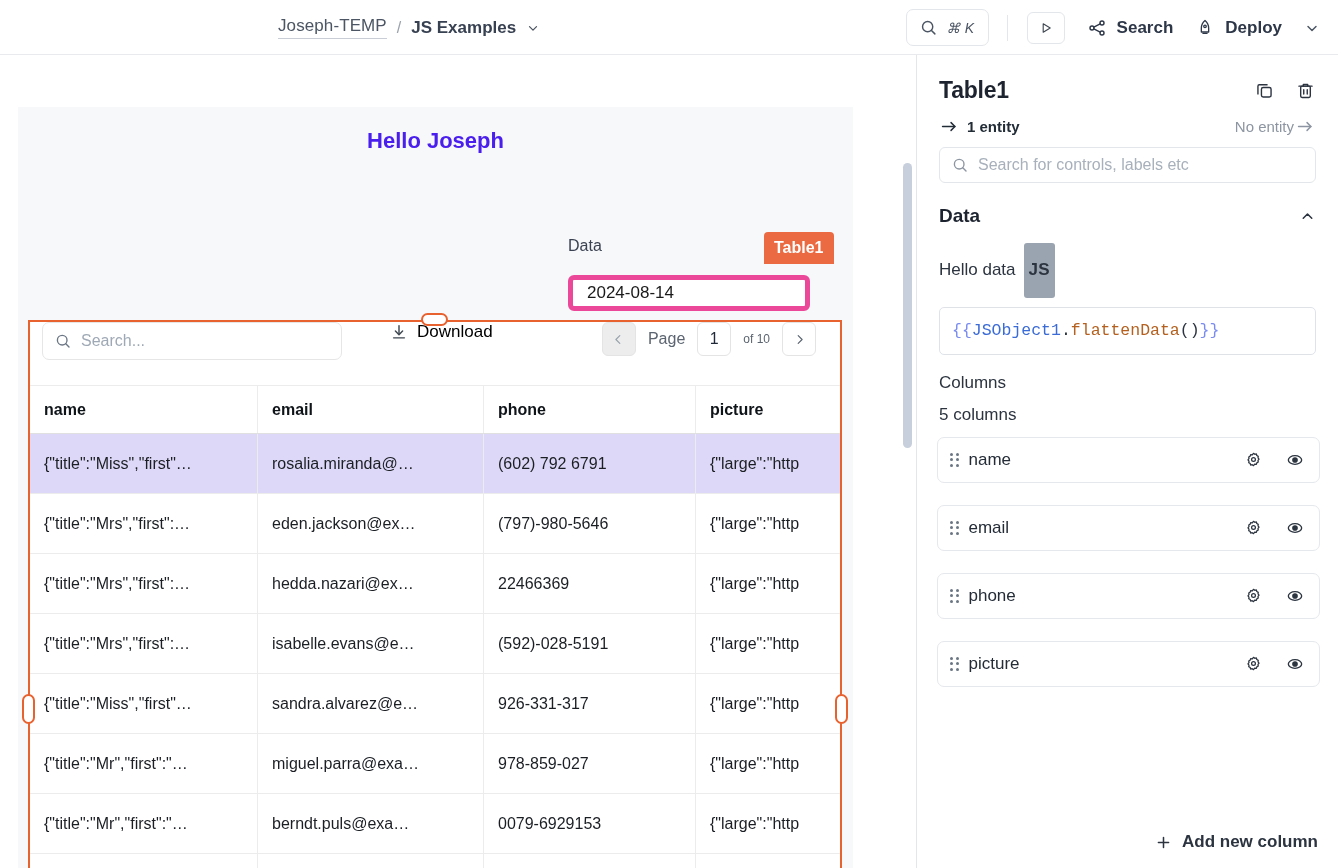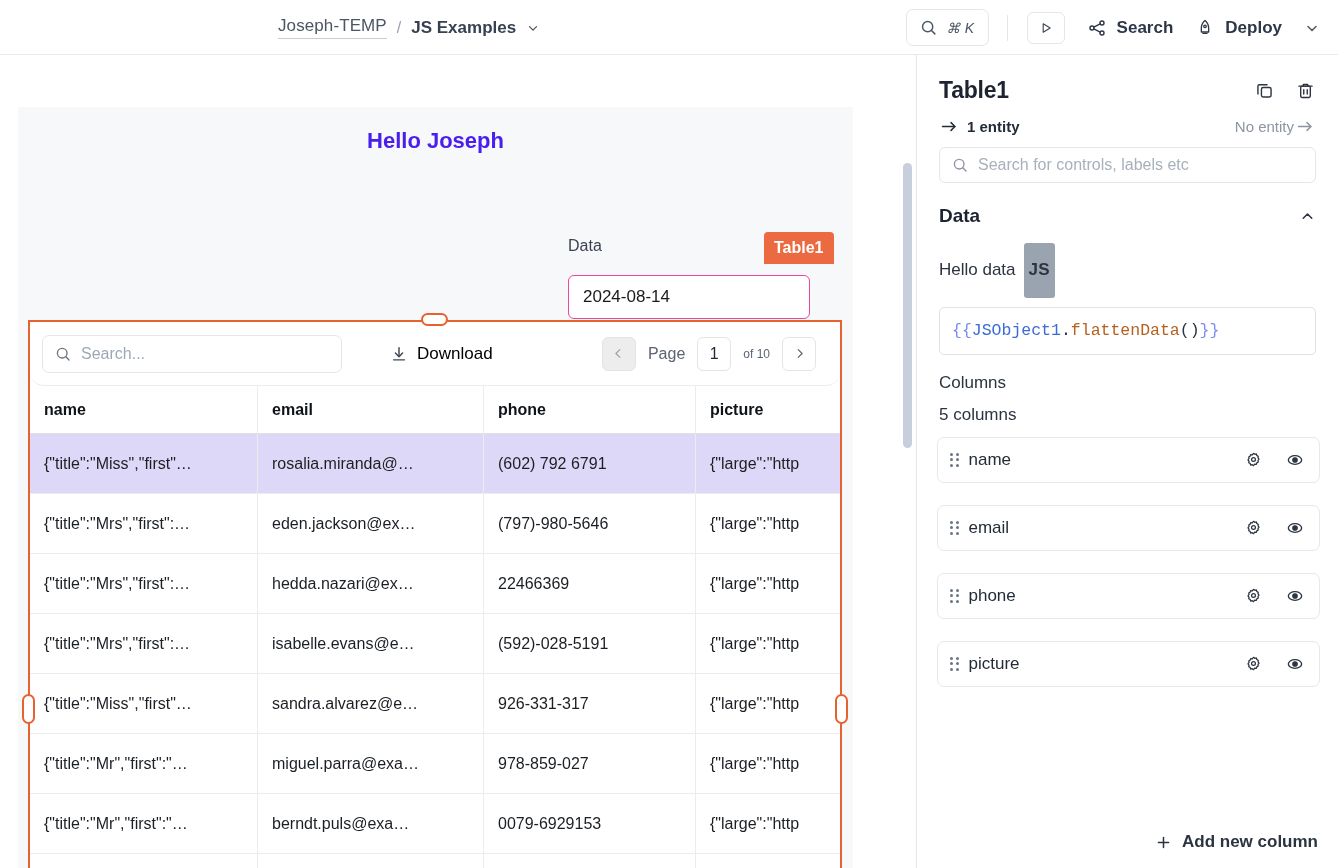--- a/index.html
+++ b/index.html
@@ -64,22 +64,22 @@
   }
   .hello {
     position: absolute; left: 18px; top: 73px; width: 835px;
     text-align: center; font-size: 22px; font-weight: bold; color: #4a1fee;
   }
   .lbl-label {
     position: absolute; left: 568px; top: 182px;
     font-size: 16px; color: #3b4252;
   }
   .date-input {
-    position: absolute; left: 568px; top: 220px; width: 242px; height: 44px;
-    background: #fff; border: 1px solid #ec4899; border-radius: 6px;
+    position: absolute; left: 568px; top: 220px; width: 242px; height: 36px;
+    background: #fff; border: 5px solid #ec4899; border-radius: 6px;
     display: flex; align-items: center; padding-left: 14px;
     font-size: 17px; color: #1a1a1a;
   }
 
   
   .sel-frame {
     position: absolute; left: 28px; top: 265px; width: 814px; height: 603px;
     border: 2px solid #e8622f; background: transparent; z-index: 6;
     pointer-events: none;
   }
@@ -96,22 +96,22 @@
   .h-top { left: 421px; top: 258px; width: 27px; height: 13px; }
   .h-left { left: 22px; top: 639px; width: 13px; height: 30px; }
   .h-right { left: 835px; top: 639px; width: 13px; height: 30px; }
 
   
   .table-widget {
     position: absolute; left: 30px; top: 267px; width: 810px; height: 601px;
     background: #fff; overflow: hidden; z-index: 5;
   }
   .tw-toolbar {
-    height: 64px; display: flex; align-items: center; padding: 0 12px;
-    border-bottom: 1px solid #ececec; background: #fff; border-radius: 14px;
+    height: 64px; display: flex; align-items: flex-start; padding: 0 12px;
+    border-bottom: 1px solid #ececec; background: #fff;
   }
   .tw-search {
     display: flex; align-items: center; gap: 10px;
     width: 300px; height: 38px; border: 1px solid #e6e6e6; border-radius: 7px;
     padding: 0 12px; background: #fff; cursor: text;
   }
   .tw-search input {
     border: none; outline: none; font-size: 16px; color: #1f2937;
     font-family: "Liberation Sans", sans-serif; width: 230px; background: transparent;
   }

